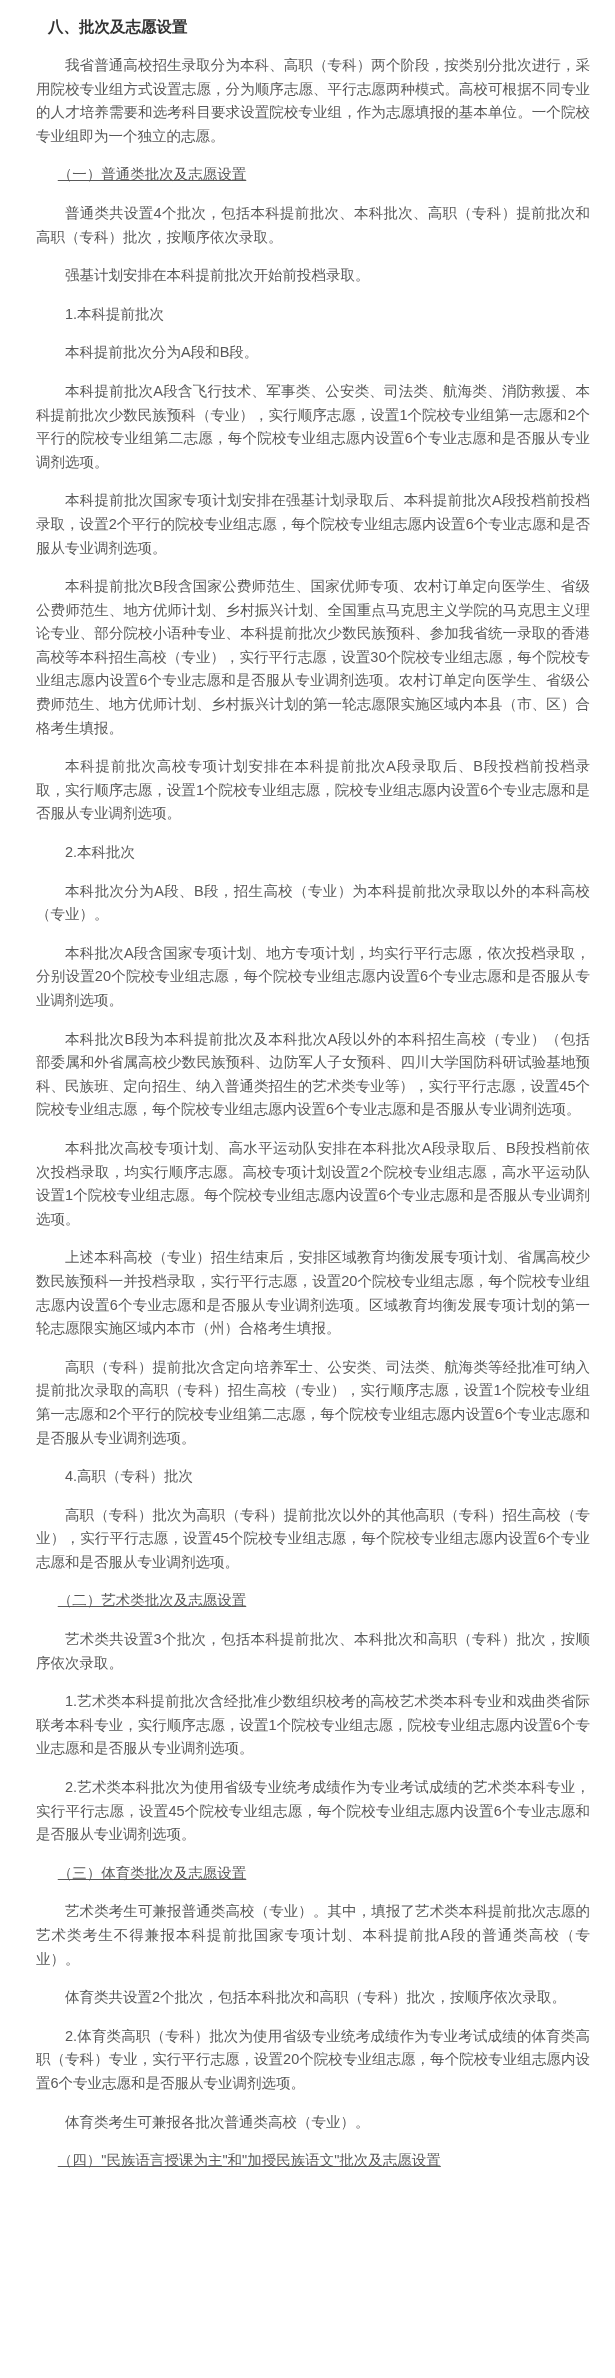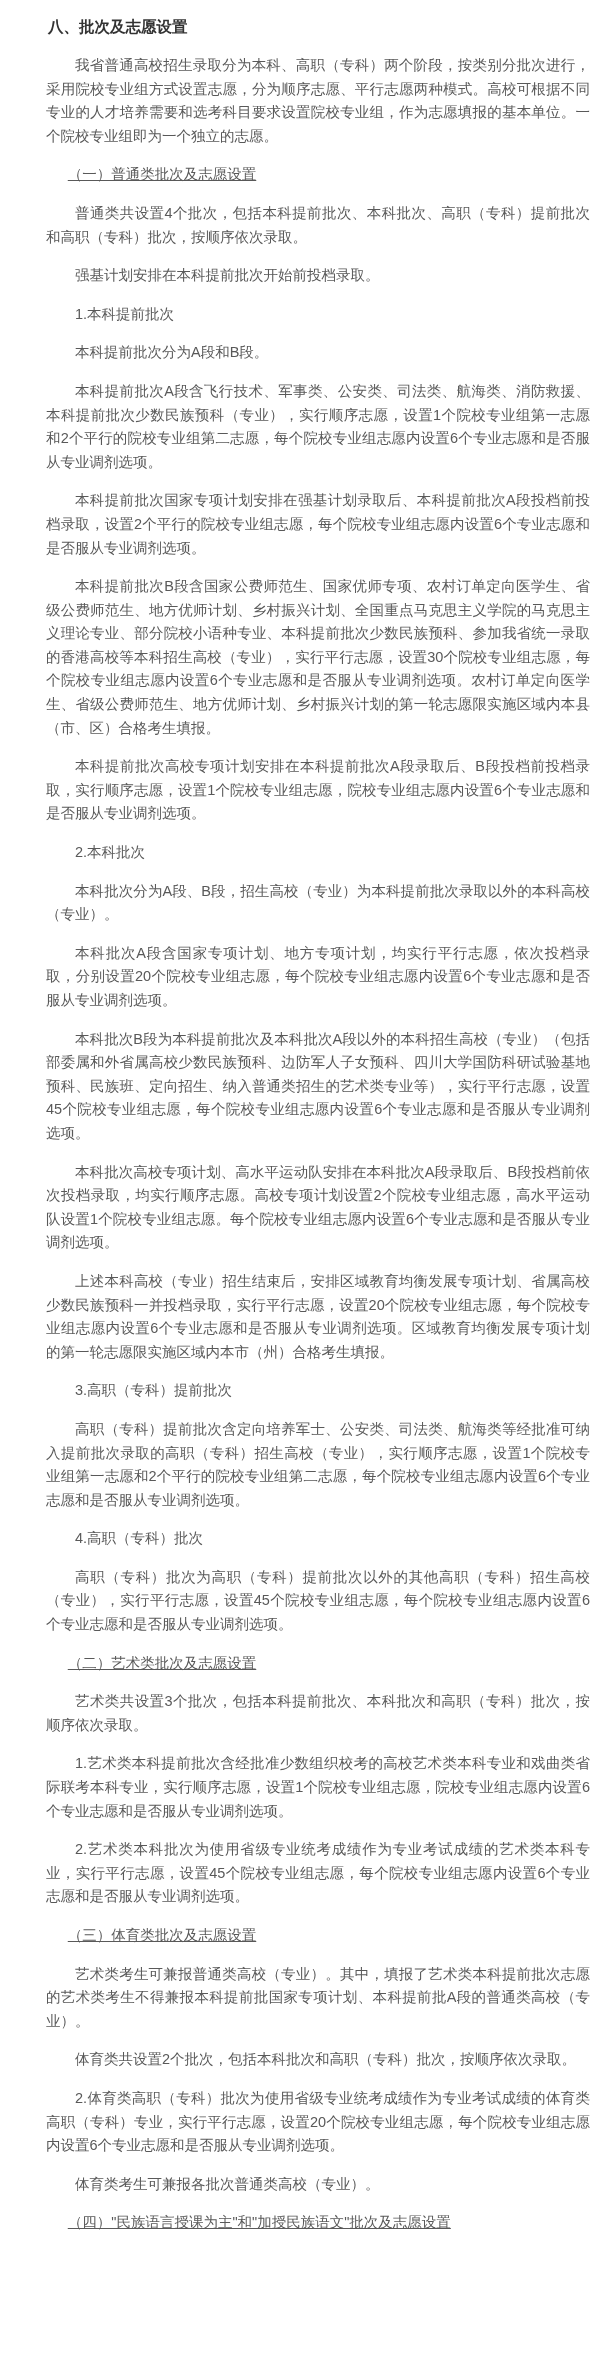--- a/index.html
+++ b/index.html
@@ -20,21 +20,21 @@
   .doc-title {
     font-size: 15.5px;
     font-weight: bold;
     color: #333333;
     margin: 4px 0 16px 0;
     padding-left: 20px;
     line-height: 22px;
     text-align: left;
   }
   .para {
-    margin: 0 0 15px 18px;
+    margin: 0 0 15px 8px;
     text-indent: 2em;
   }
   .para:last-child {
     margin-bottom: 0;
   }
   .section-head {
     text-indent: 1.5em;
     text-decoration: underline;
   }
 </style>
@@ -53,21 +53,20 @@
   <p class="para">本科提前批次A段含飞行技术、军事类、公安类、司法类、航海类、消防救援、本科提前批次少数民族预科（专业），实行顺序志愿，设置1个院校专业组第一志愿和2个平行的院校专业组第二志愿，每个院校专业组志愿内设置6个专业志愿和是否服从专业调剂选项。</p>
   <p class="para">本科提前批次国家专项计划安排在强基计划录取后、本科提前批次A段投档前投档录取，设置2个平行的院校专业组志愿，每个院校专业组志愿内设置6个专业志愿和是否服从专业调剂选项。</p>
   <p class="para">本科提前批次B段含国家公费师范生、国家优师专项、农村订单定向医学生、省级公费师范生、地方优师计划、乡村振兴计划、全国重点马克思主义学院的马克思主义理论专业、部分院校小语种专业、本科提前批次少数民族预科、参加我省统一录取的香港高校等本科招生高校（专业），实行平行志愿，设置30个院校专业组志愿，每个院校专业组志愿内设置6个专业志愿和是否服从专业调剂选项。农村订单定向医学生、省级公费师范生、地方优师计划、乡村振兴计划的第一轮志愿限实施区域内本县（市、区）合格考生填报。</p>
   <p class="para">本科提前批次高校专项计划安排在本科提前批次A段录取后、B段投档前投档录取，实行顺序志愿，设置1个院校专业组志愿，院校专业组志愿内设置6个专业志愿和是否服从专业调剂选项。</p>
   <p class="para">2.本科批次</p>
   <p class="para">本科批次分为A段、B段，招生高校（专业）为本科提前批次录取以外的本科高校（专业）。</p>
   <p class="para">本科批次A段含国家专项计划、地方专项计划，均实行平行志愿，依次投档录取，分别设置20个院校专业组志愿，每个院校专业组志愿内设置6个专业志愿和是否服从专业调剂选项。</p>
   <p class="para">本科批次B段为本科提前批次及本科批次A段以外的本科招生高校（专业）（包括部委属和外省属高校少数民族预科、边防军人子女预科、四川大学国防科研试验基地预科、民族班、定向招生、纳入普通类招生的艺术类专业等），实行平行志愿，设置45个院校专业组志愿，每个院校专业组志愿内设置6个专业志愿和是否服从专业调剂选项。</p>
   <p class="para">本科批次高校专项计划、高水平运动队安排在本科批次A段录取后、B段投档前依次投档录取，均实行顺序志愿。高校专项计划设置2个院校专业组志愿，高水平运动队设置1个院校专业组志愿。每个院校专业组志愿内设置6个专业志愿和是否服从专业调剂选项。</p>
   <p class="para">上述本科高校（专业）招生结束后，安排区域教育均衡发展专项计划、省属高校少数民族预科一并投档录取，实行平行志愿，设置20个院校专业组志愿，每个院校专业组志愿内设置6个专业志愿和是否服从专业调剂选项。区域教育均衡发展专项计划的第一轮志愿限实施区域内本市（州）合格考生填报。</p>
-  <p class="para">3.高职（专科）提前批次</p>
   <p class="para">高职（专科）提前批次含定向培养军士、公安类、司法类、航海类等经批准可纳入提前批次录取的高职（专科）招生高校（专业），实行顺序志愿，设置1个院校专业组第一志愿和2个平行的院校专业组第二志愿，每个院校专业组志愿内设置6个专业志愿和是否服从专业调剂选项。</p>
   <p class="para">4.高职（专科）批次</p>
   <p class="para">高职（专科）批次为高职（专科）提前批次以外的其他高职（专科）招生高校（专业），实行平行志愿，设置45个院校专业组志愿，每个院校专业组志愿内设置6个专业志愿和是否服从专业调剂选项。</p>
   <p class="para section-head">（二）艺术类批次及志愿设置</p>
   <p class="para">艺术类共设置3个批次，包括本科提前批次、本科批次和高职（专科）批次，按顺序依次录取。</p>
   <p class="para">1.艺术类本科提前批次含经批准少数组织校考的高校艺术类本科专业和戏曲类省际联考本科专业，实行顺序志愿，设置1个院校专业组志愿，院校专业组志愿内设置6个专业志愿和是否服从专业调剂选项。</p>
   <p class="para">2.艺术类本科批次为使用省级专业统考成绩作为专业考试成绩的艺术类本科专业，实行平行志愿，设置45个院校专业组志愿，每个院校专业组志愿内设置6个专业志愿和是否服从专业调剂选项。</p>
   <p class="para section-head">（三）体育类批次及志愿设置</p>
   <p class="para">艺术类考生可兼报普通类高校（专业）。其中，填报了艺术类本科提前批次志愿的艺术类考生不得兼报本科提前批国家专项计划、本科提前批A段的普通类高校（专业）。</p>
   <p class="para">体育类共设置2个批次，包括本科批次和高职（专科）批次，按顺序依次录取。</p>

